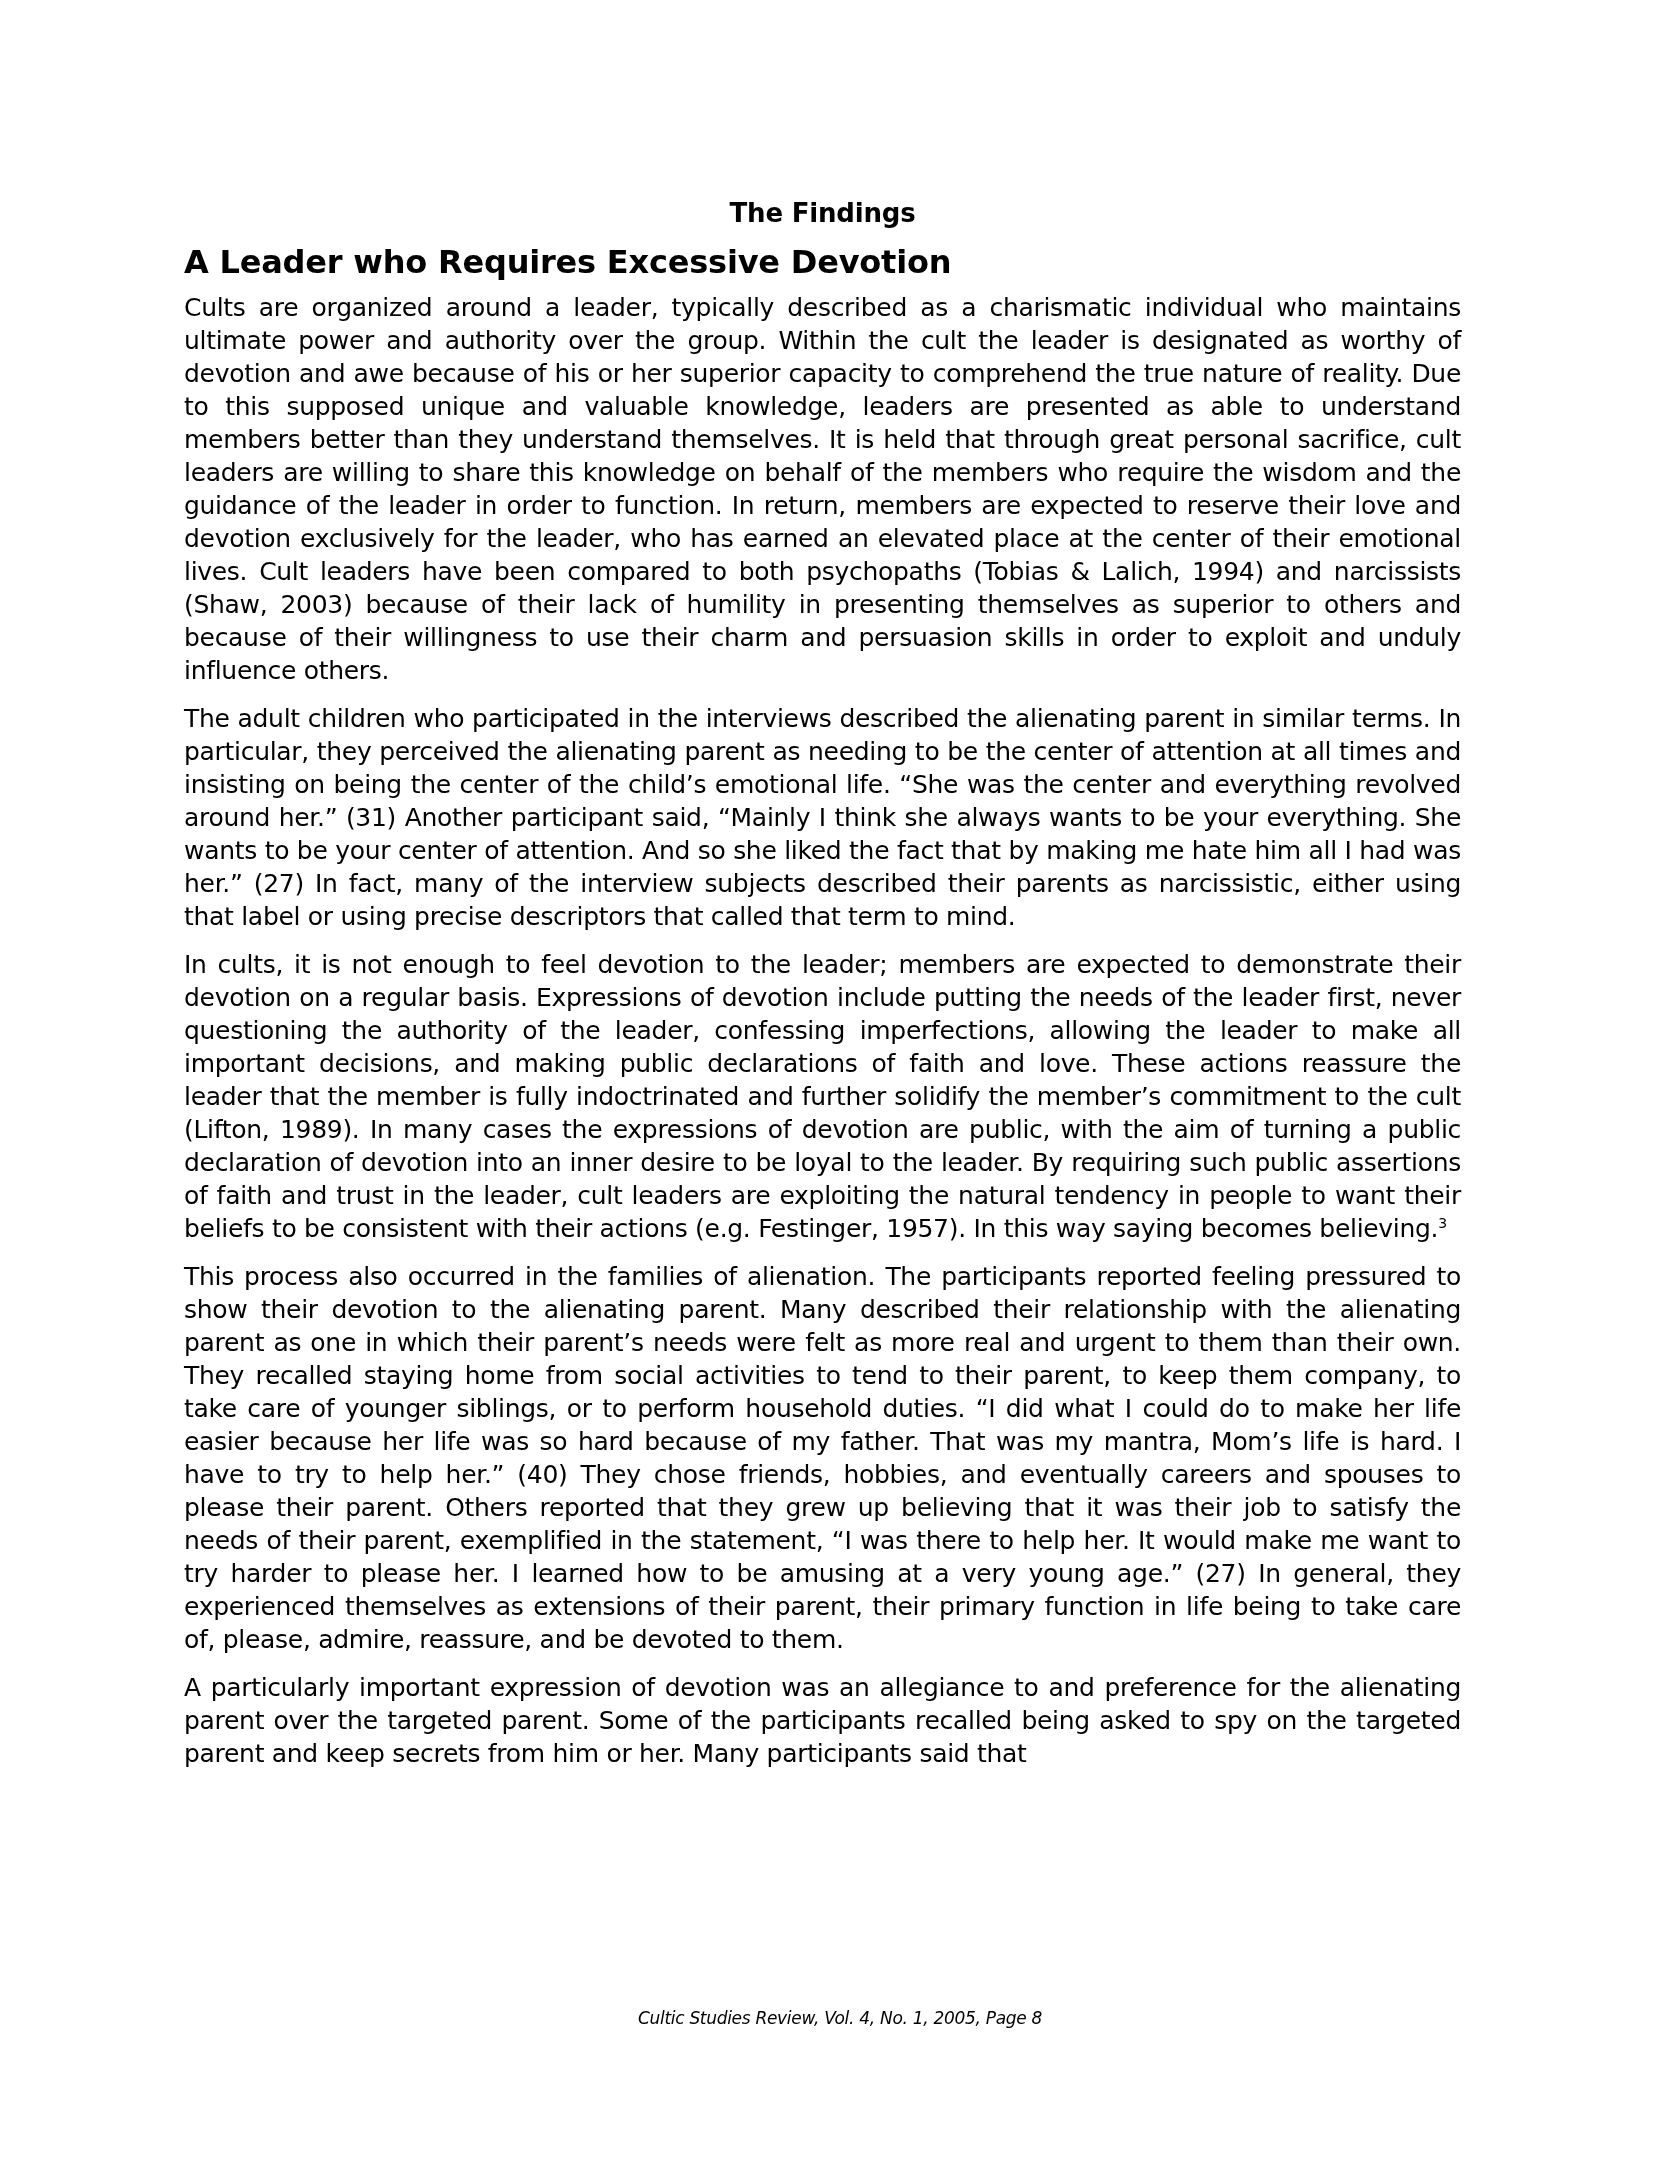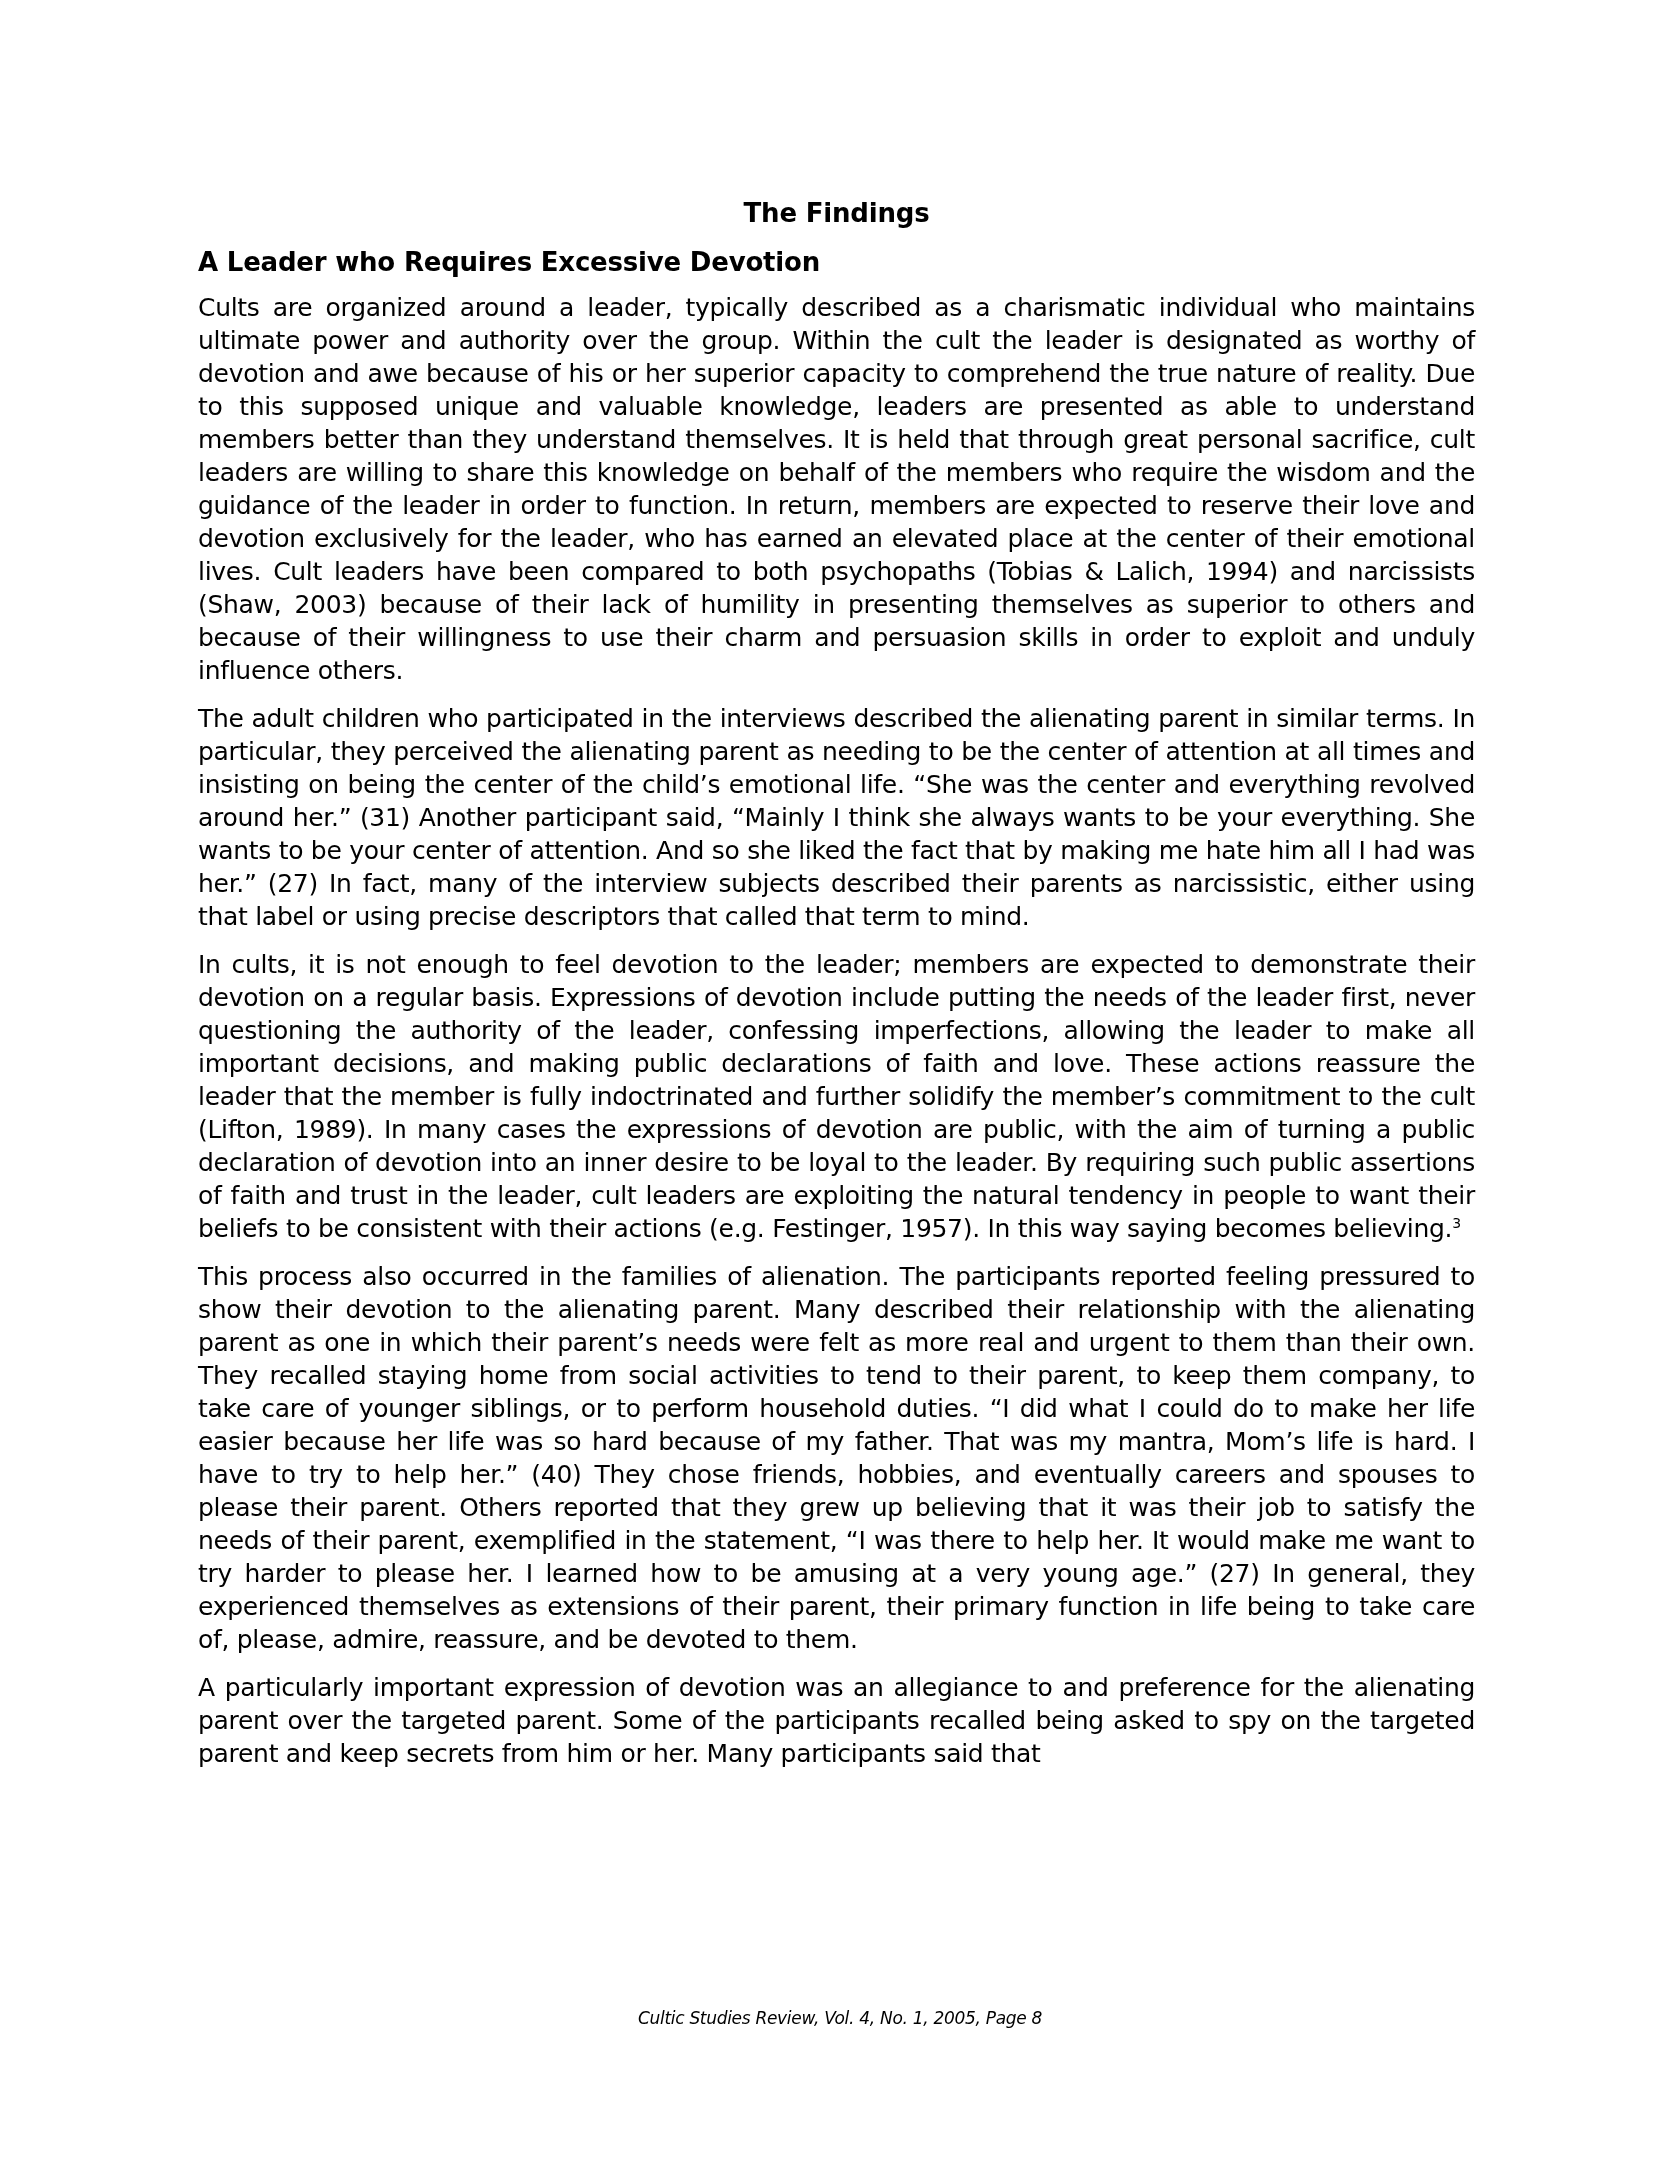--- a/index.html
+++ b/index.html
@@ -10,35 +10,35 @@
     body {
       width: 1680px;
       height: 2174px;
       position: relative;
       overflow: hidden;
       color: #000000;
       font-family: "DejaVu Sans", sans-serif;
     }
     .page {
       position: absolute;
-      left: 198px;
+      left: 184px;
       top: 194px;
       width: 1277px;
     }
     .title {
       text-align: center;
       font-weight: bold;
       font-size: 26px;
       line-height: 38px;
       margin: 0 0 11.3px 0;
       letter-spacing: -0.2px;
     }
     .subheading {
       font-weight: bold;
-      font-size: 26px;
+      font-size: 32px;
       line-height: 38px;
       margin: 0 0 9.4px 0;
       letter-spacing: -0.2px;
     }
     .para {
       font-size: 25px;
       line-height: 33px;
       text-align: justify;
       margin: 0 0 15px 0;
       letter-spacing: -0.3px;

